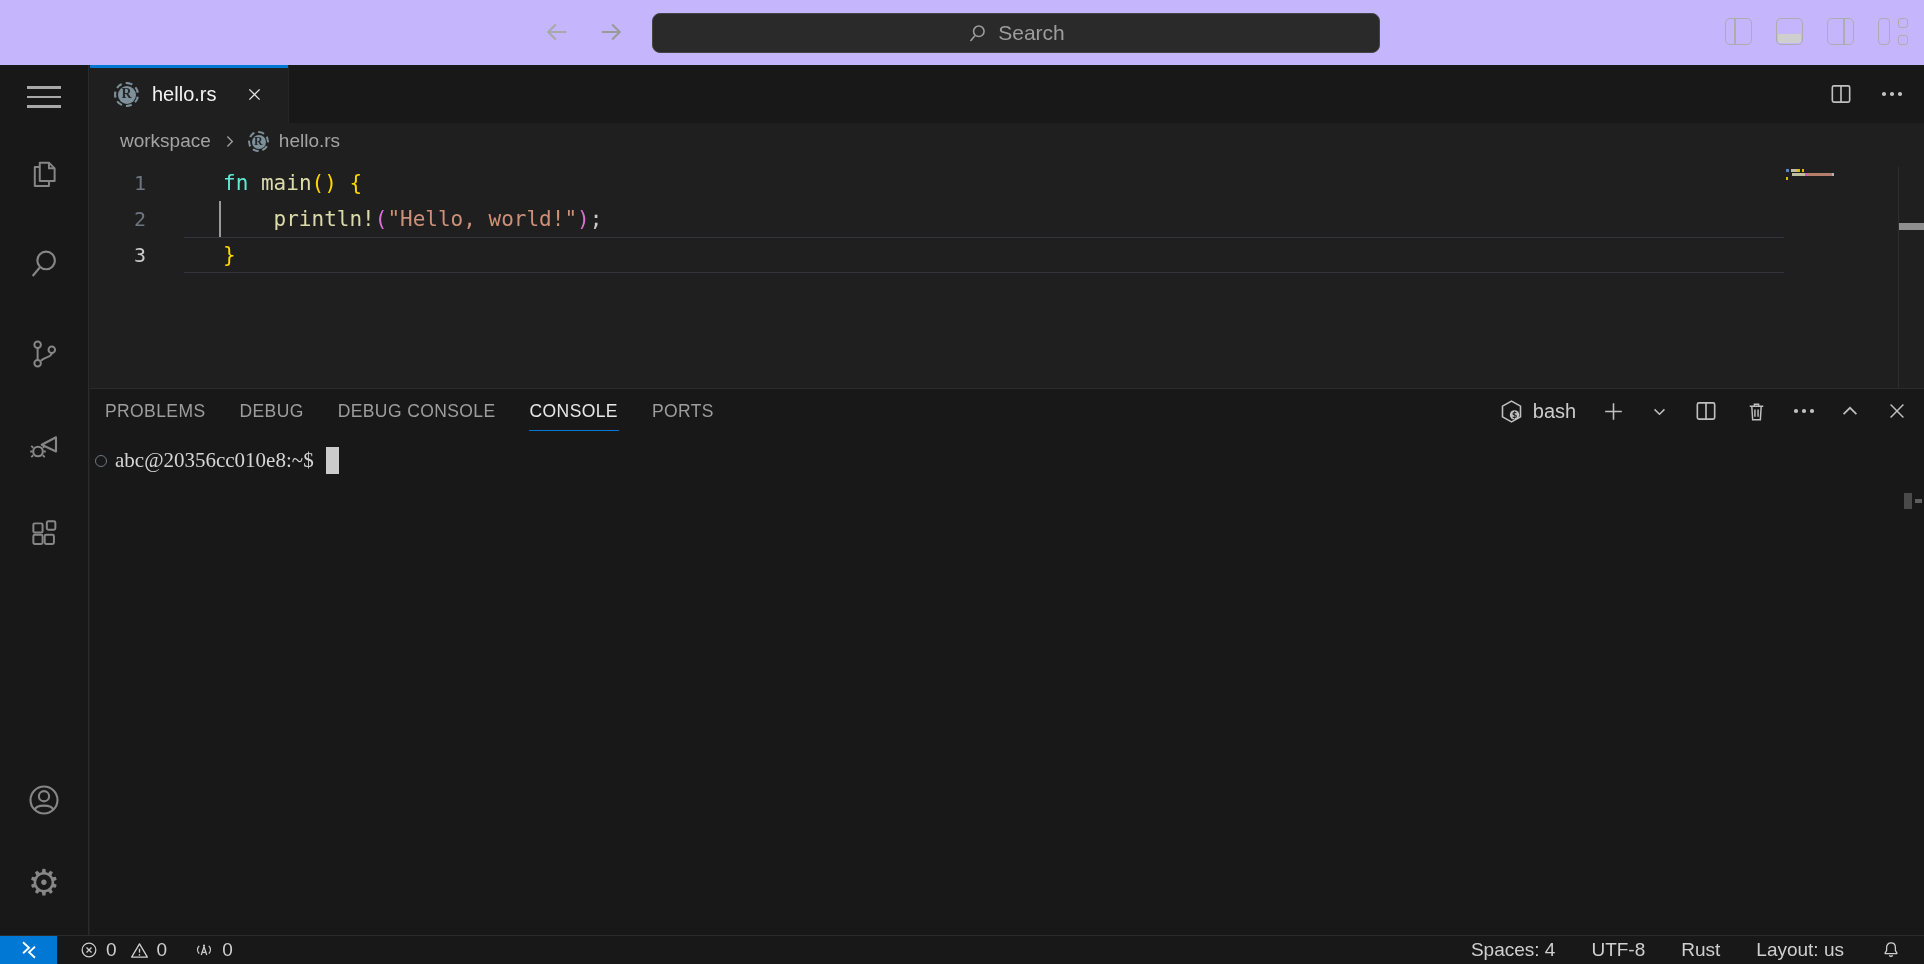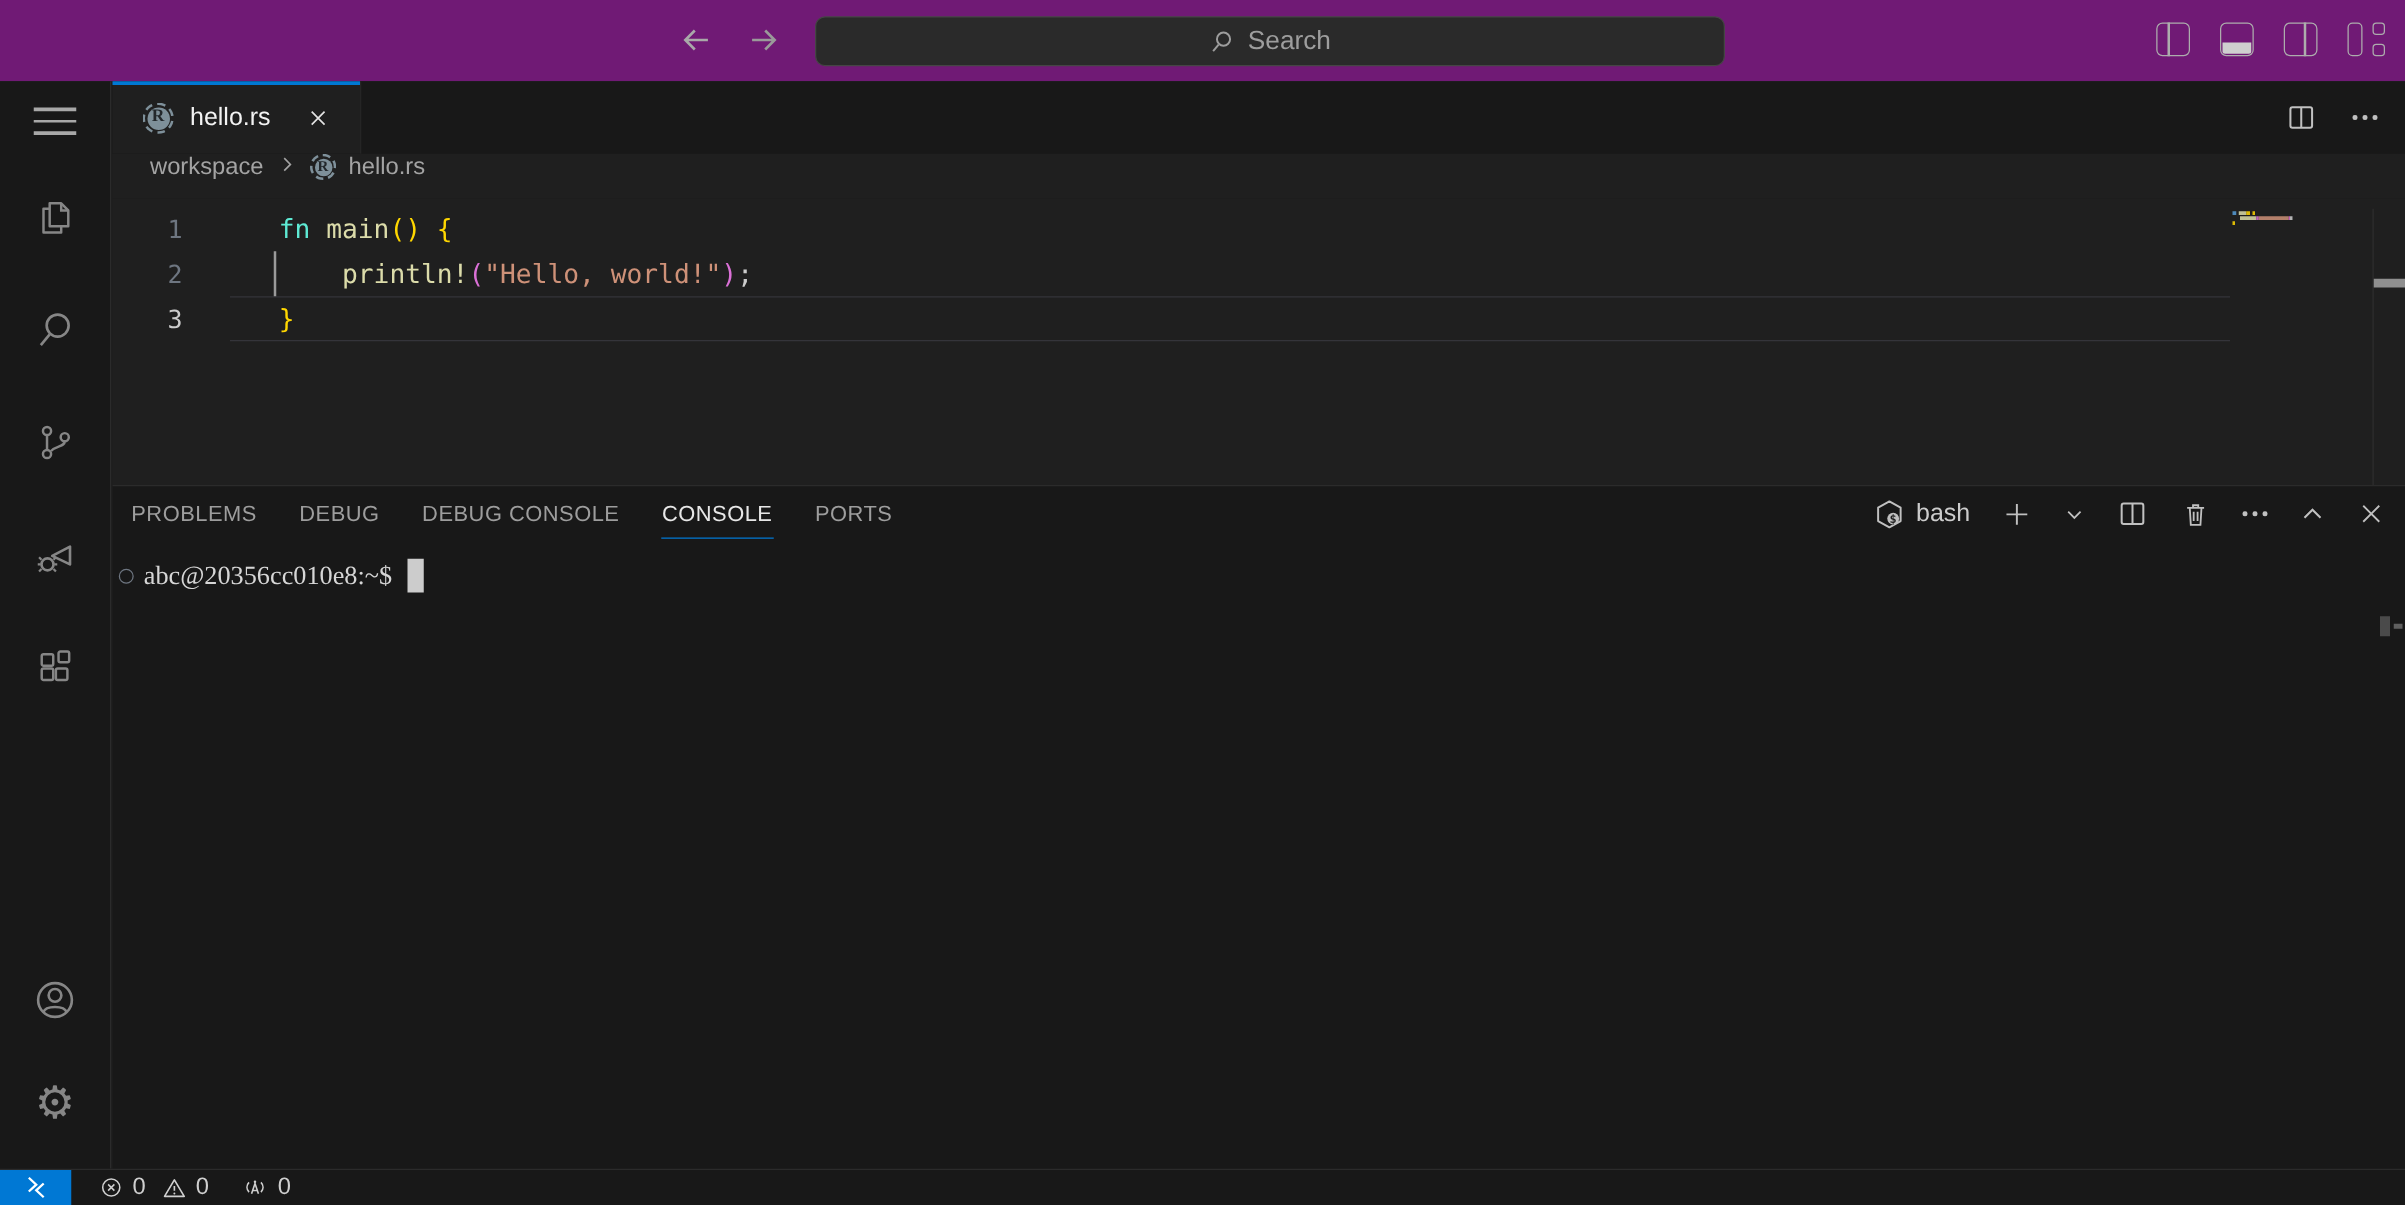--- a/index.html
+++ b/index.html
@@ -5,21 +5,21 @@
   * { margin:0; padding:0; box-sizing:border-box; }
   html,body { width:1924px; height:964px; overflow:hidden; }
   body {
     background:#1f1f1f; color:#cccccc;
     font-family:"Liberation Sans", sans-serif;
     position:relative;
   }
   :root { --accent:#0078d4; }
 
   
-  .titlebar { position:absolute; top:0; left:0; right:0; height:65px; background:#701a75; }
+  .titlebar { position:absolute; top:0; left:0; right:0; height:65px; background:#c4b5fd; }
   .nav-arrows { position:absolute; left:540px; top:15px; display:flex; gap:20px; align-items:center; }
   .nav-btn { width:34px; height:34px; display:flex; align-items:center; justify-content:center; cursor:pointer; }
   .search-box {
     position:absolute; left:652px; top:13px; width:728px; height:40px;
     background:#2a2a2a; border:1px solid #454545; border-radius:8px;
     display:flex; align-items:center; justify-content:center; gap:10px;
     color:#9d9d9d; font-size:21px; cursor:pointer;
   }
   .layout-controls { position:absolute; right:16px; top:18px; display:flex; gap:24px; align-items:center; }
   .lay { width:27px; height:27px; border:1.6px solid #adadad; border-radius:5px; position:relative; cursor:pointer; }
@@ -68,21 +68,21 @@
     width:25px; height:25px; border-radius:50%;
     border:2.4px dashed #7e909a; background:#7e909a content-box; padding:1.5px;
     display:flex; align-items:center; justify-content:center;
     color:#23282c; font-weight:bold; font-size:14px; flex:0 0 auto;
     font-family:"Liberation Serif", serif;
   }
   .rust-icon.small { width:21px; height:21px; font-size:12px; border-width:2px; }
 
   .breadcrumb {
     position:absolute; top:58px; left:0; right:0; height:36px; background:#1f1f1f;
-    display:flex; align-items:flex-start; gap:10px; padding-left:30px;
+    display:flex; align-items:center; gap:10px; padding-left:30px;
     font-size:19px; color:#a3a3a3;
   }
   .crumb { cursor:pointer; }
 
   
   .editor { position:absolute; top:94px; left:0; right:0; height:229px; background:#1f1f1f; }
   .code-lines { padding-top:6px; }
   .code-line { display:flex; height:36px; line-height:36px; position:relative;
     font-family:"DejaVu Sans Mono", monospace; font-size:21px; }
   .code-line.active::before { content:''; position:absolute; left:94px; right:140px; top:0; bottom:0;
@@ -394,13 +394,25 @@
       <svg width="22" height="22" viewBox="0 0 24 24">
         <path d="M6.8 7.5 C4.4 10 4.4 13.5 6.8 16" stroke="#cfcfcf" stroke-width="1.4" fill="none"></path>
         <path d="M17.2 7.5 C19.6 10 19.6 13.5 17.2 16" stroke="#cfcfcf" stroke-width="1.4" fill="none"></path>
         <path d="M9 17.5 L12 8.5 L15 17.5" stroke="#cfcfcf" stroke-width="1.4" fill="none"></path>
         <path d="M10.2 14.6 H13.8" stroke="#cfcfcf" stroke-width="1.4"></path>
         <circle cx="12" cy="7" r="1.1" fill="#cfcfcf"></circle>
       </svg>
       <span>0</span>
     </div>
   </div>
+  <div class="sb-right">
+    <span class="sb-item">Spaces: 4</span>
+    <span class="sb-item">UTF-8</span>
+    <span class="sb-item">Rust</span>
+    <span class="sb-item">Layout: us</span>
+    <span class="sb-item">
+      <svg width="22" height="22" viewBox="0 0 24 24">
+        <path d="M12 4.3 C14.9 4.3 16.8 6.4 16.8 9.2 V12.8 L18.4 15.1 V15.9 H5.6 V15.1 L7.2 12.8 V9.2 C7.2 6.4 9.1 4.3 12 4.3 Z" stroke="#cfcfcf" stroke-width="1.4" fill="none" stroke-linejoin="round"></path>
+        <path d="M10.3 17.8 a1.8 1.8 0 0 0 3.4 0" stroke="#cfcfcf" stroke-width="1.4" fill="none"></path>
+      </svg>
+    </span>
+  </div>
 </div>
 
 </body></html>

